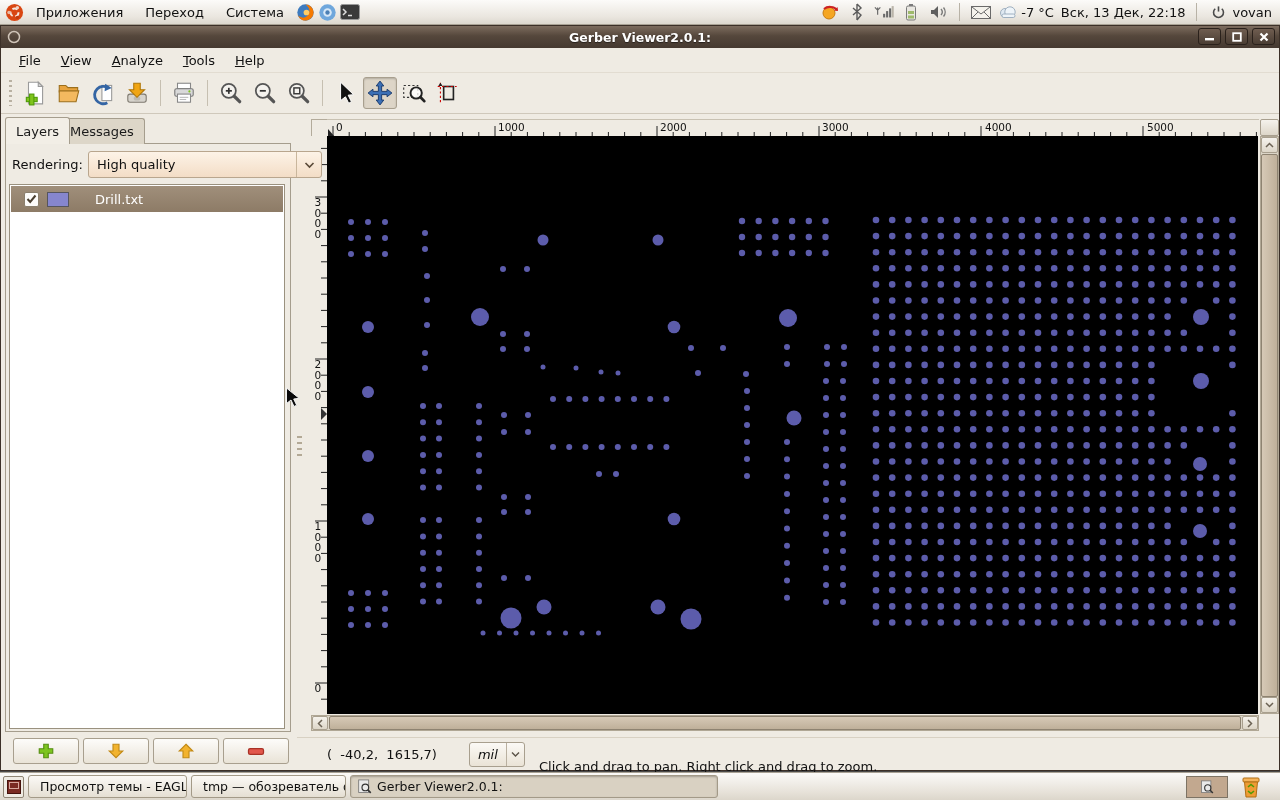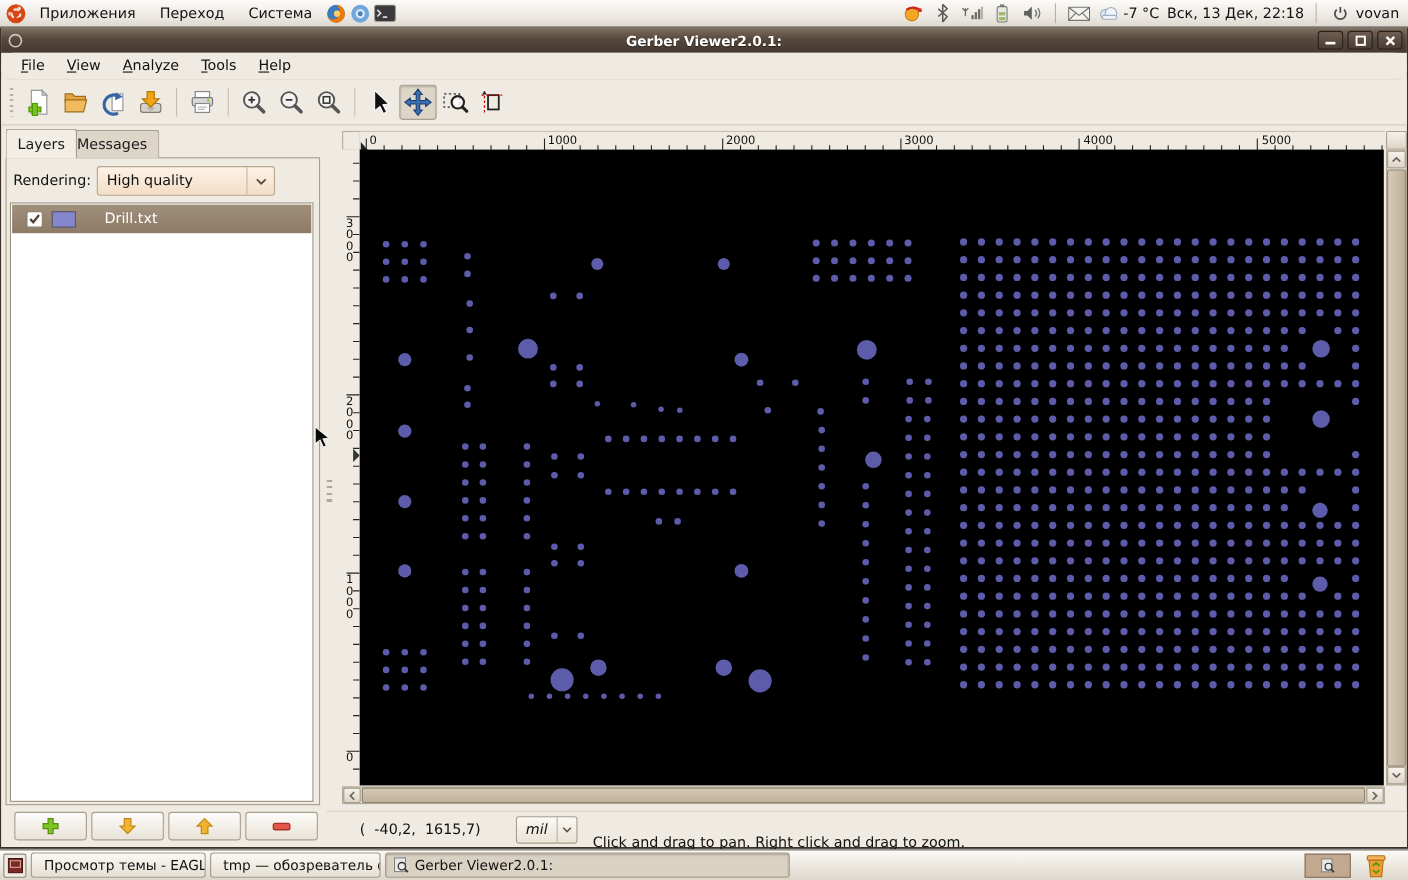--- a/index.html
+++ b/index.html
@@ -22,21 +22,21 @@
     background:#efebe3; border:1px solid #3c3028; }
   .titlebar { position:absolute; left:0; top:0; width:100%; height:22px;
     background:linear-gradient(#7d6c5e,#55473c 45%,#453930);
     display:flex; align-items:center; color:#fff; }
   .title-text { position:absolute; left:0; right:0; text-align:center; font-weight:bold; font-size:12.5px;
     text-shadow:0 1px 1px rgba(0,0,0,.5); }
   .winbtns { position:absolute; right:4px; top:2px; display:flex; gap:4px; }
   .winbtn { width:23px; height:17px; border:1px solid #2a211b; border-radius:3px;
     background:linear-gradient(#6f5d50,#4a3d33); display:flex; align-items:center; justify-content:center; }
   .menubar { position:absolute; left:0; top:22px; width:100%; height:25px; background:#efebe3;
-    display:flex; align-items:center; padding-left:8px; border-bottom:1px solid #e2dcd1;border-radius:12px;}
+    display:flex; align-items:center; padding-left:8px; border-bottom:1px solid #e2dcd1;}
   .menu-item { padding:3px 10px; font-size:13px; color:#111; }
   .menu-item::first-letter { text-decoration:underline; }
   .toolbar { position:absolute; left:0; top:47px; width:100%; height:41px; background:#efebe3;
     border-bottom:1px solid #cfc8bb; display:flex; align-items:center; padding-left:4px; }
   .tb-handle { width:8px; height:26px; margin-right:6px;
     background:repeating-linear-gradient(#b9b1a2 0 2px, transparent 2px 5px); width:3px; margin-left:4px;}
   .tbtn { width:34px; height:32px; display:flex; align-items:center; justify-content:center; border-radius:3px; }
   .tbtn.pressed { background:#ddd5c7; border:1px solid #a89f8e; box-shadow:inset 0 1px 2px rgba(0,0,0,.2); }
   .tb-sep { width:1px; height:26px; background:#c6bfb1; margin:0 6px; }
 
@@ -319,21 +319,21 @@
 
   <div class="tab active" style="left:4px; top:91px;">
     <span>Layers</span>
   </div>
   <div class="tab inactive" style="left:58px; top:92px;">
     <span>Messages</span>
   </div>
   <div class="panel-frame" style="left:4px; top:117px; width:286px; height:589px;"></div>
 
   <span class="abs" style="left:11px; top:131px; font-size:13px; color:#111; z-index:4;">Rendering:</span>
-  <div class="combo abs" style="left:87px; top:125px; width:162px; height:27px; z-index:4;">
+  <div class="combo abs" style="left:87px; top:125px; width:234px; height:27px; z-index:4;">
     <span class="cv">High quality</span>
     <span class="cdiv"></span>
     <span class="cbtn">
       <svg width="11" height="8" viewBox="0 0 11 8">
           <path d="M1.5 2 L5.5 6 L9.5 2" stroke="#5a4a38" stroke-width="1.6" fill="none"></path>
         </svg>
     </span>
   </div>
 
   <div class="list-box" style="left:8px; top:158px; width:276px; height:545px; z-index:3;">

